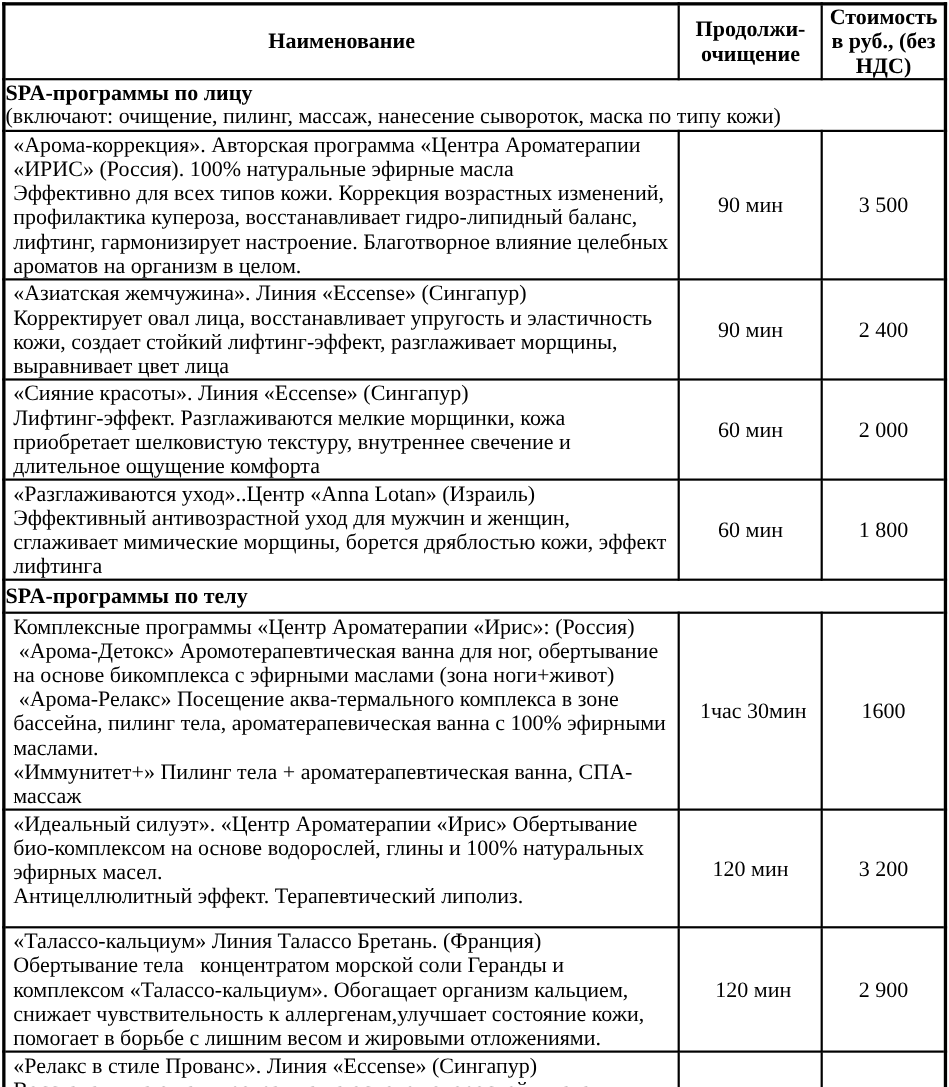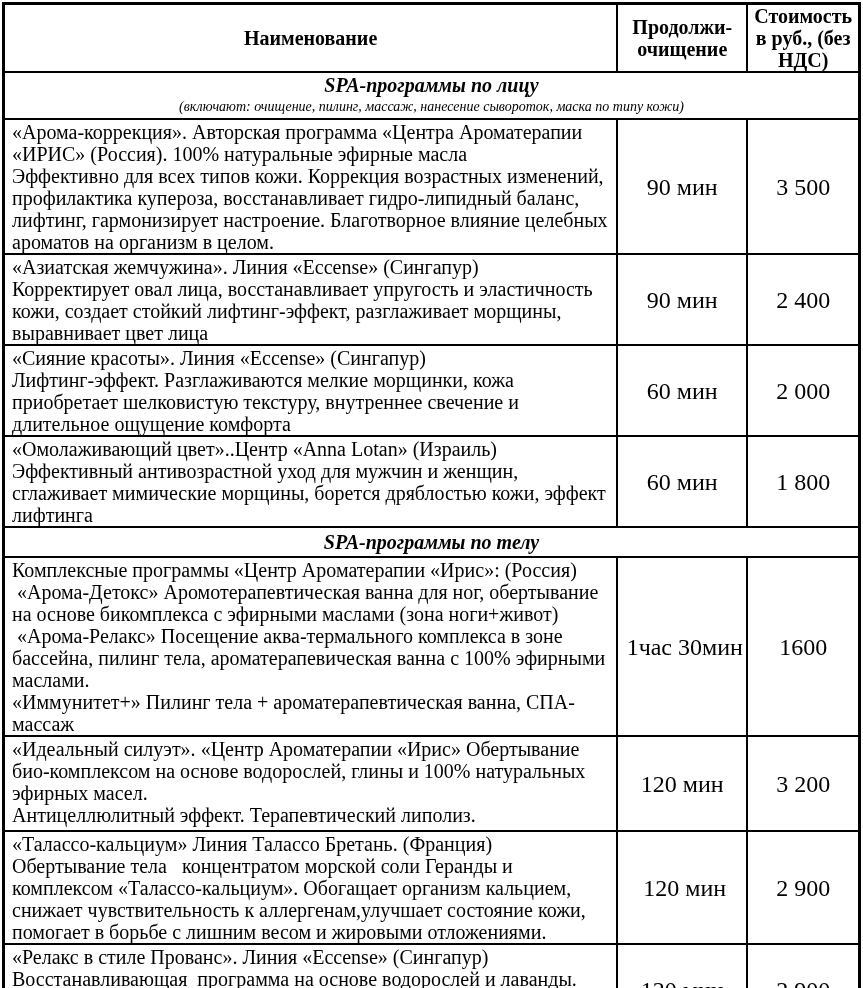--- a/index.html
+++ b/index.html
@@ -32,64 +32,62 @@
     font-weight: bold;
     font-size: 20px;
     line-height: 22px;
     text-align: center;
     vertical-align: middle;
     white-space: pre-line;
     height: 64px;
   }
 
   td.section-cell {
-    text-align: center;
     vertical-align: middle;
     padding: 1px 0;
-    font-style: italic;
   }
   .section-title {
     font-weight: bold;
     font-size: 20px;
     line-height: 22px;
   }
   .section-subtitle {
-    font-size: 14px;
+    font-size: 20px;
     line-height: 21px;
   }
 
   td.name-cell {
     vertical-align: top;
     text-align: left;
     font-size: 20px;
     line-height: 22px;
     padding: 1px 6px 0 7px;
     white-space: pre-wrap;
     word-wrap: break-word;
   }
   .run-b { font-weight: normal; }
   .run-i { }
 
   td.duration-cell, td.cost-cell {
     vertical-align: middle;
     text-align: center;
-    font-size: 24px;
+    font-size: 20px;
     line-height: 22px;
   }
   td.duration-cell.align-left { text-align: center; padding-left: 5px; }
 
   
   tbody tr:nth-child(1)  { height: 44px;  }  
   tbody tr:nth-child(2)  { height: 135px; }
   tbody tr:nth-child(3)  { height: 90px;  }
   tbody tr:nth-child(4)  { height: 90px;  }
   tbody tr:nth-child(5)  { height: 65px;  }
   tbody tr:nth-child(6)  { height: 30px;  }  
   tbody tr:nth-child(7)  { height: 178px; }
-  tbody tr:nth-child(8)  { height: 95px;  }
+  tbody tr:nth-child(8)  { height: 107px;  }
   tbody tr:nth-child(9)  { height: 107px; margin-top: 40px; }
   tbody tr:nth-child(10) { height: 80px;  }
 </style>
 </head>
 <body>
 
 <table class="price-table">
   <colgroup>
     <col class="c-name">
     <col class="c-dur">
@@ -125,21 +123,21 @@
     <td class="cost-cell">2 400</td>
   </tr>
 
   <tr>
     <td class="name-cell"><span class="run-b">«Сияние красоты». </span><span class="run-i">Линия «Eccense» (Сингапур)</span><br><span class="run-r">Лифтинг-эффект. Разглаживаются мелкие морщинки, кожа приобретает шелковистую текстуру, внутреннее свечение и длительное ощущение комфорта</span></td>
     <td class="duration-cell">60 мин</td>
     <td class="cost-cell">2 000</td>
   </tr>
 
   <tr>
-    <td class="name-cell"><span class="run-b">«Омолаживающий цвет».</span><span class="run-i">.Центр «Anna Lotan» (Израиль)</span><br><span class="run-r">Эффективный антивозрастной уход для мужчин и женщин, сглаживает мимические морщины, борется дряблостью кожи, эффект лифтинга</span></td>
+    <td class="name-cell"><span class="run-b">«Разглаживаются уход».</span><span class="run-i">.Центр «Anna Lotan» (Израиль)</span><br><span class="run-r">Эффективный антивозрастной уход для мужчин и женщин, сглаживает мимические морщины, борется дряблостью кожи, эффект лифтинга</span></td>
     <td class="duration-cell">60 мин</td>
     <td class="cost-cell">1 800</td>
   </tr>
 
   <tr>
     <td class="section-cell" colspan="3">
       <div class="section-title">SPA-программы по телу</div>
 
     </td>
   </tr>

